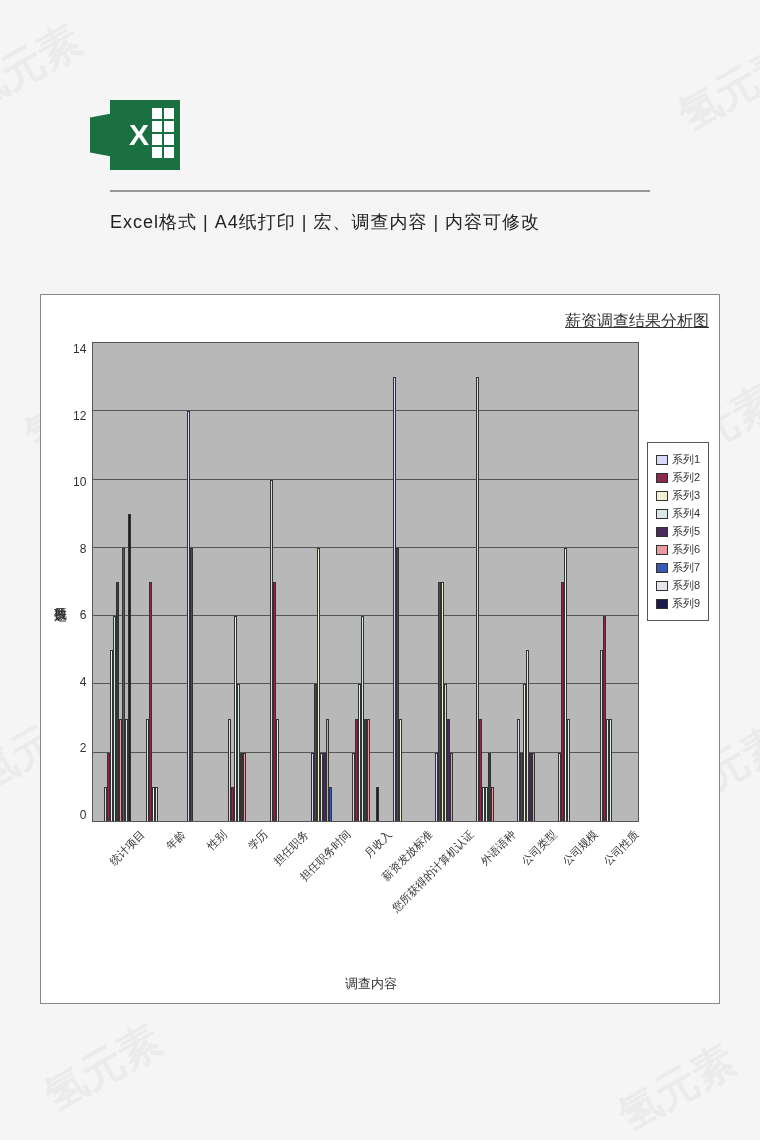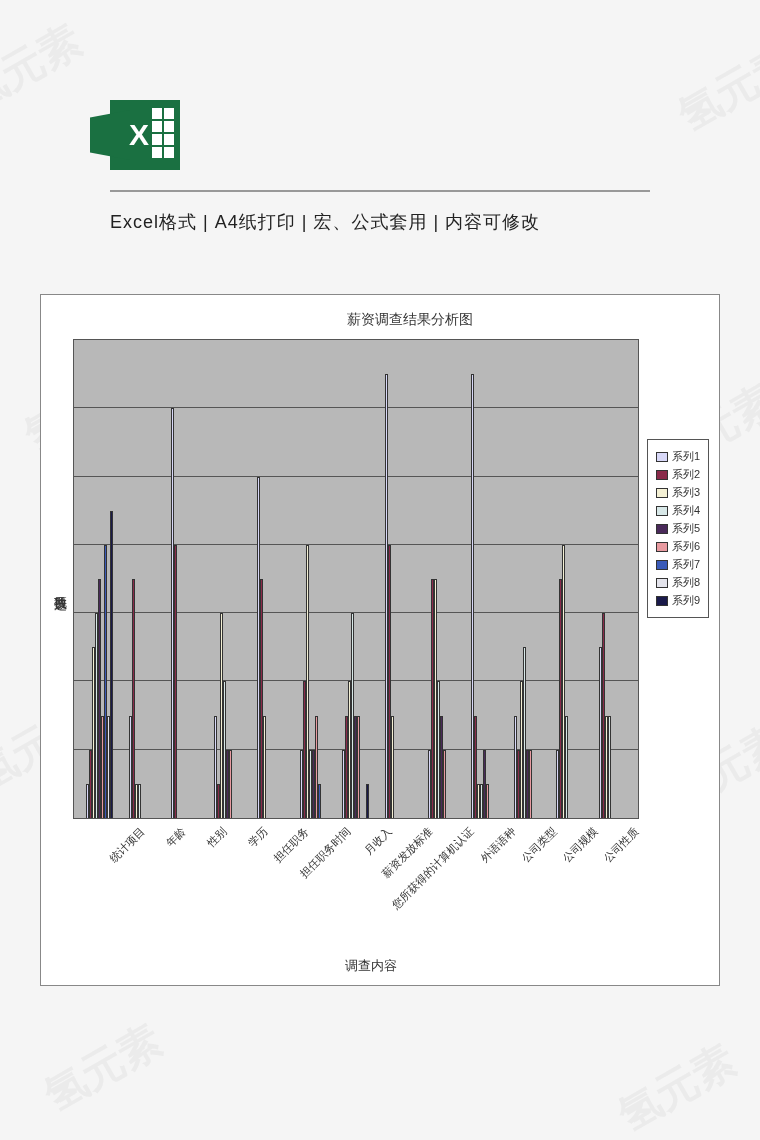--- a/index.html
+++ b/index.html
@@ -19,39 +19,39 @@
   .excel-icon { width: 70px; height: 70px; background: #1a7041; position: relative; display: flex; align-items: center; justify-content: center; }
   .excel-icon::before { content: ""; position: absolute; left: -20px; top: 10px; width: 40px; height: 50px; background: #1a7041; clip-path: polygon(0 15%, 100% 0, 100% 100%, 0 85%); }
   .excel-x { color: #fff; font-size: 30px; font-weight: bold; position: relative; z-index: 2; margin-left: -12px; }
   .excel-cells { position: absolute; right: 6px; top: 8px; display: grid; grid-template-columns: 10px 10px; grid-template-rows: repeat(4, 11px); gap: 2px; }
   .excel-cells div { background: #fff; }
   .title { font-size: 48px; font-weight: bold; color: #1a7041; letter-spacing: 4px; }
   .divider { height: 2px; background: #999; margin: 0 110px 18px 110px; }
   .subtitle { padding: 0 110px; font-size: 18px; color: #222; letter-spacing: 1px; }
   
   .chart-wrap { margin: 60px 40px 0 40px; background: #fff; border: 1px solid #888; padding: 16px 10px 10px 10px; position: relative; }
-  .chart-title { text-align: center; font-size: 14px; color: #333; margin-bottom: 10px; margin-left: 60px; }
+  .chart-title { text-align: right; font-size: 16px; color: #333; margin-bottom: 10px; margin-left: 60px; text-decoration: underline; }
   
   .chart-body { display: flex; }
   .y-label { writing-mode: vertical-rl; text-orientation: upright; font-size: 13px; color: #333; align-self: center; margin-right: 4px; padding-bottom: 140px; }
   
   .plot-col { flex: 1; }
   .plot-row { display: flex; }
   .y-axis { display: flex; flex-direction: column; justify-content: space-between; align-items: flex-end; height: 480px; padding-right: 6px; font-size: 12px; color: #333; }
   .plot { flex: 1; height: 480px; background: #b8b8b8; border: 1px solid #555; position: relative; }
   .grid-line { position: absolute; left: 0; right: 0; height: 1px; background: #555; }
   
   .bars-area { position: absolute; left: 0; right: 0; bottom: 0; top: 0; display: flex; justify-content: space-around; align-items: flex-end; padding: 0 4px; }
   .cat-group { display: flex; align-items: flex-end; gap: 0px; height: 100%; justify-content: center; flex: 1; }
   .bar { width: 3px; border: 1px solid #333; border-bottom: none; box-sizing: border-box; }
   
   .x-axis { display: flex; justify-content: space-around; padding: 8px 0 0 0; margin-left: 30px; }
   .x-tick { font-size: 11px; color: #333; transform: rotate(-45deg); transform-origin: top right; white-space: nowrap; text-align: right; width: 10px; height: 120px; position: relative; }
   .x-tick span { position: absolute; right: -8px; top: 4px; }
-  .x-label { text-align: center; font-size: 13px; color: #333; margin-top: 10px; margin-left: 30px; }
+  .x-label { text-align: center; font-size: 13px; color: #333; margin-top: 25px; margin-left: 30px; }
   
   .legend { border: 1px solid #555; background: #fff; padding: 6px 8px; font-size: 11px; color: #333; align-self: flex-start; margin-top: 100px; margin-left: 8px; }
   .legend-row { display: flex; align-items: center; gap: 4px; margin: 3px 0; }
   .legend-sw { width: 12px; height: 10px; border: 1px solid #333; }
 </style>
 </head>
 <body>
 
 <div class="watermark wm1">氢元素</div>
 <div class="watermark wm2">氢元素</div>
@@ -71,28 +71,38 @@
         <div></div>
         <div></div>
         <div></div>
         <div></div>
         <div></div>
         <div></div>
       </div>
   </div>
 </div>
 <div class="divider"></div>
-<div class="subtitle">Excel格式 |  A4纸打印 | 宏、公式套用 | 内容可修改</div>
+<div class="subtitle">Excel格式 |  A4纸打印 | 宏、调查内容 | 内容可修改</div>
 
 <div class="chart-wrap">
   <div class="chart-title">薪资调查结果分析图</div>
   <div class="chart-body">
     <div class="y-label">选项数目</div>
     <div class="plot-col">
       <div class="plot-row">
+        <div class="y-axis" id="y-axis">
+            <div>14</div>
+            <div>12</div>
+            <div>10</div>
+            <div>8</div>
+            <div>6</div>
+            <div>4</div>
+            <div>2</div>
+            <div>0</div>
+          </div>
         <div class="plot" id="plot">
             <div class="grid-line" style="bottom: 100%;"></div>
             <div class="grid-line" style="bottom: 85.7143%;"></div>
             <div class="grid-line" style="bottom: 71.4286%;"></div>
             <div class="grid-line" style="bottom: 57.1429%;"></div>
             <div class="grid-line" style="bottom: 42.8571%;"></div>
             <div class="grid-line" style="bottom: 28.5714%;"></div>
             <div class="grid-line" style="bottom: 14.2857%;"></div>
           <div class="bars-area" id="bars-area">
               <div class="cat-group">

